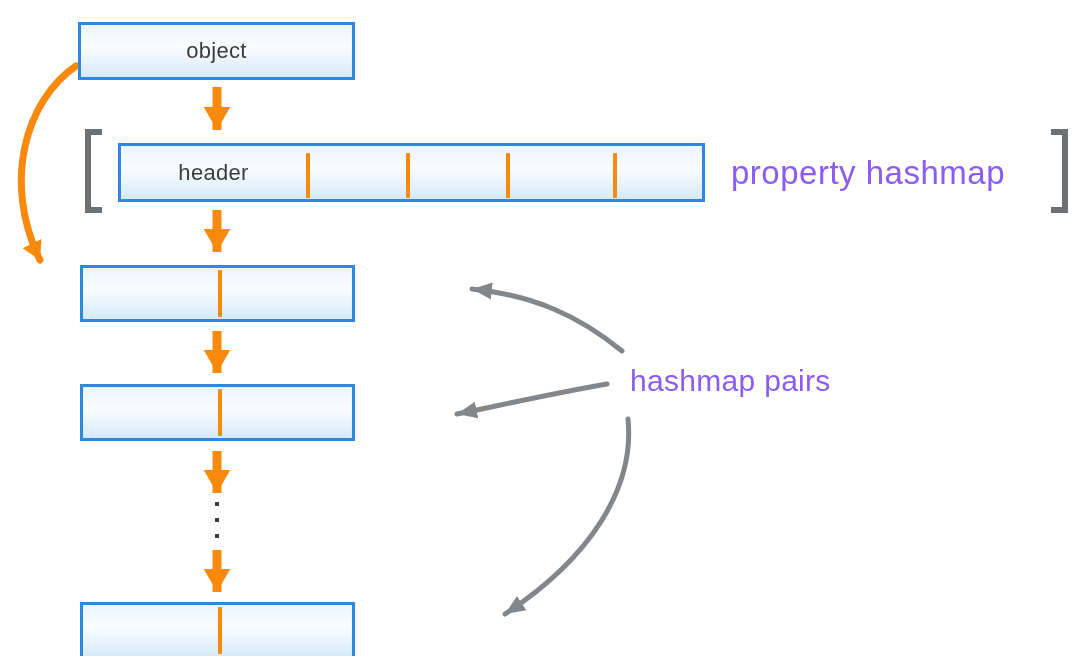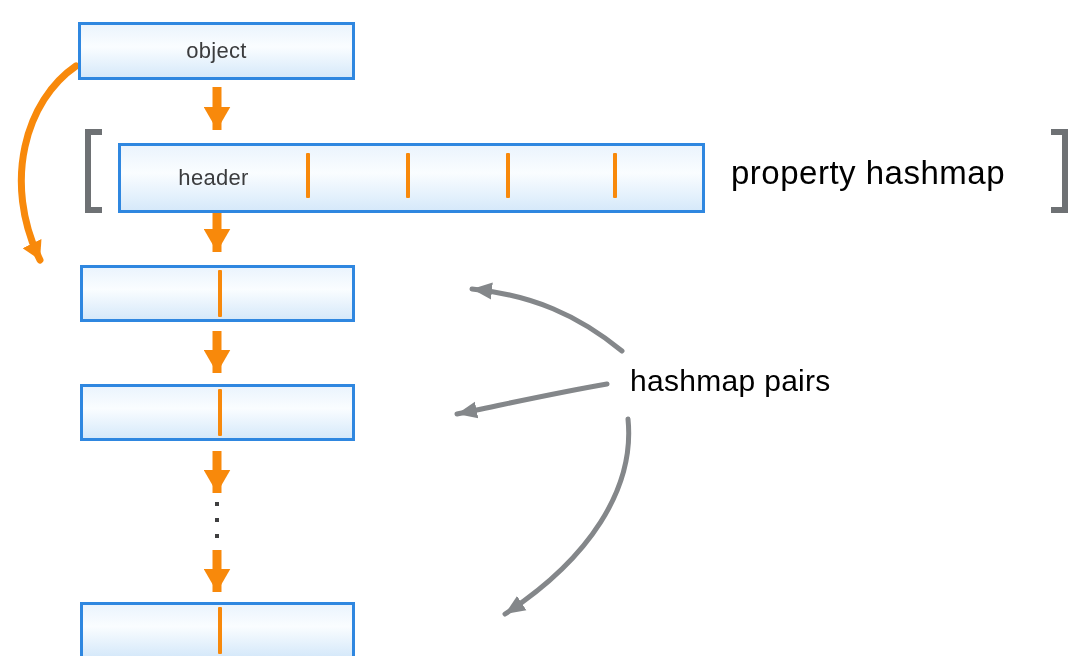--- a/index.html
+++ b/index.html
@@ -23,21 +23,21 @@
   .pd{top:2px;height:47px;left:135px;}
   .bracket{position:absolute;box-sizing:border-box;width:17px;height:84px;top:117px;}
   .bracket.left{
     left:85px;
     border-left:6px solid #6E7174;border-top:6px solid #6E7174;border-bottom:6px solid #6E7174;
   }
   .bracket.right{
     left:1051px;
     border-right:6px solid #6E7174;border-top:6px solid #6E7174;border-bottom:6px solid #6E7174;
   }
-  .caption{position:absolute;color:#000000;white-space:nowrap;}
+  .caption{position:absolute;color:#8b5cf6;white-space:nowrap;}
   .caption.hashmap{left:731px;top:141px;font-size:33px;line-height:40px;letter-spacing:0.5px;}
   .caption.pairs{left:630px;top:350px;font-size:30px;line-height:38px;letter-spacing:0.3px;}
   .dot{position:absolute;width:4px;height:4px;background:#3F3F40;left:215px;}
 </style>
 </head>
 <body>
 
 <div class="canvas">
 
   <svg class="svg-layer" viewBox="0 0 1078 656">
@@ -61,21 +61,21 @@
     <path d="M622,339 C578,303 532,283 472,277" fill="none" stroke="#84878A" stroke-width="5" stroke-linecap="round" marker-end="url(#gh)"></path>
     <path d="M607,372 C560,380 506,392 457,402" fill="none" stroke="#84878A" stroke-width="5" stroke-linecap="round" marker-end="url(#gh)"></path>
     <path d="M628,407 C635,477 589,547 505,602" fill="none" stroke="#84878A" stroke-width="5" stroke-linecap="round" marker-end="url(#gh)"></path>
   </svg>
 
   <div class="bluebox" style="left:78px;top:10px;width:277px;height:58px;">
     <div class="box-label">object</div>
   </div>
 
   <div class="bracket left"></div>
-  <div class="bluebox" style="left:118px;top:131px;width:587px;height:70px;">
+  <div class="bluebox" style="left:118px;top:131px;width:587px;height:59px;">
     <div class="box-label header-label">header</div>
     <div class="vdivider hd" style="left:185px;"></div>
     <div class="vdivider hd" style="left:285px;"></div>
     <div class="vdivider hd" style="left:385px;"></div>
     <div class="vdivider hd" style="left:492px;"></div>
   </div>
   <div class="bracket right"></div>
   <div class="caption hashmap">property hashmap</div>
 
   <div class="bluebox" style="left:80px;top:253px;width:275px;height:57px;">

